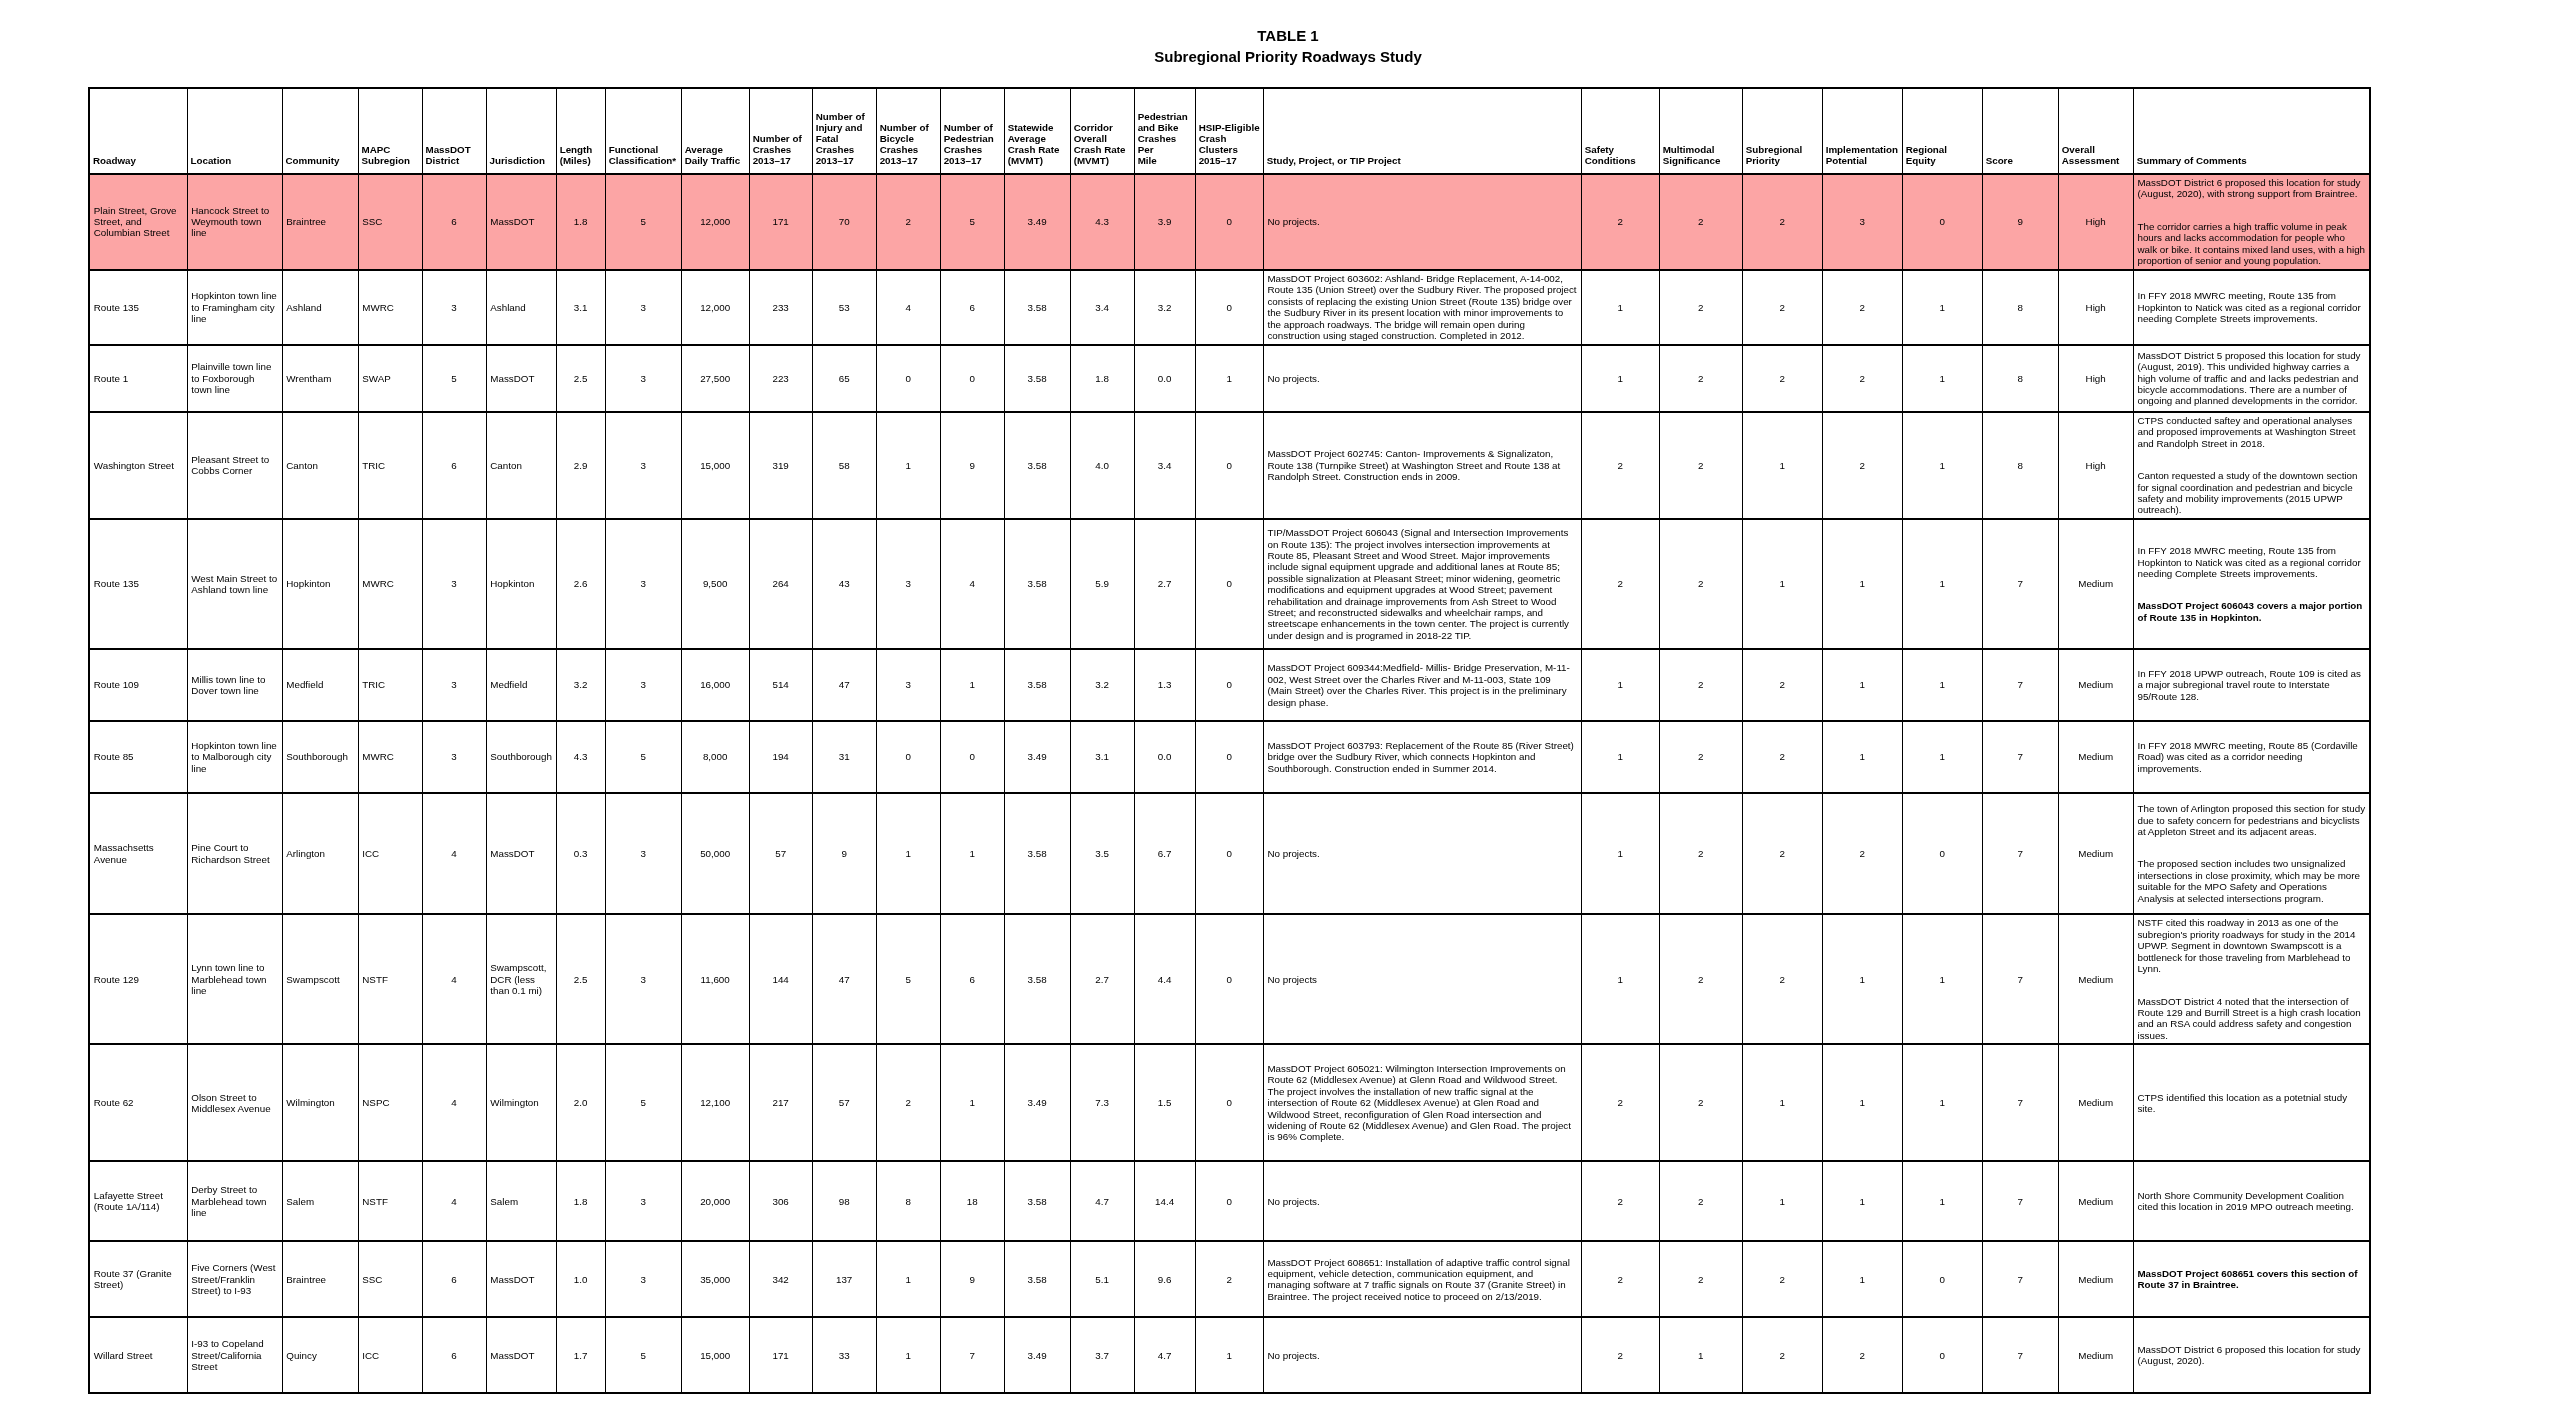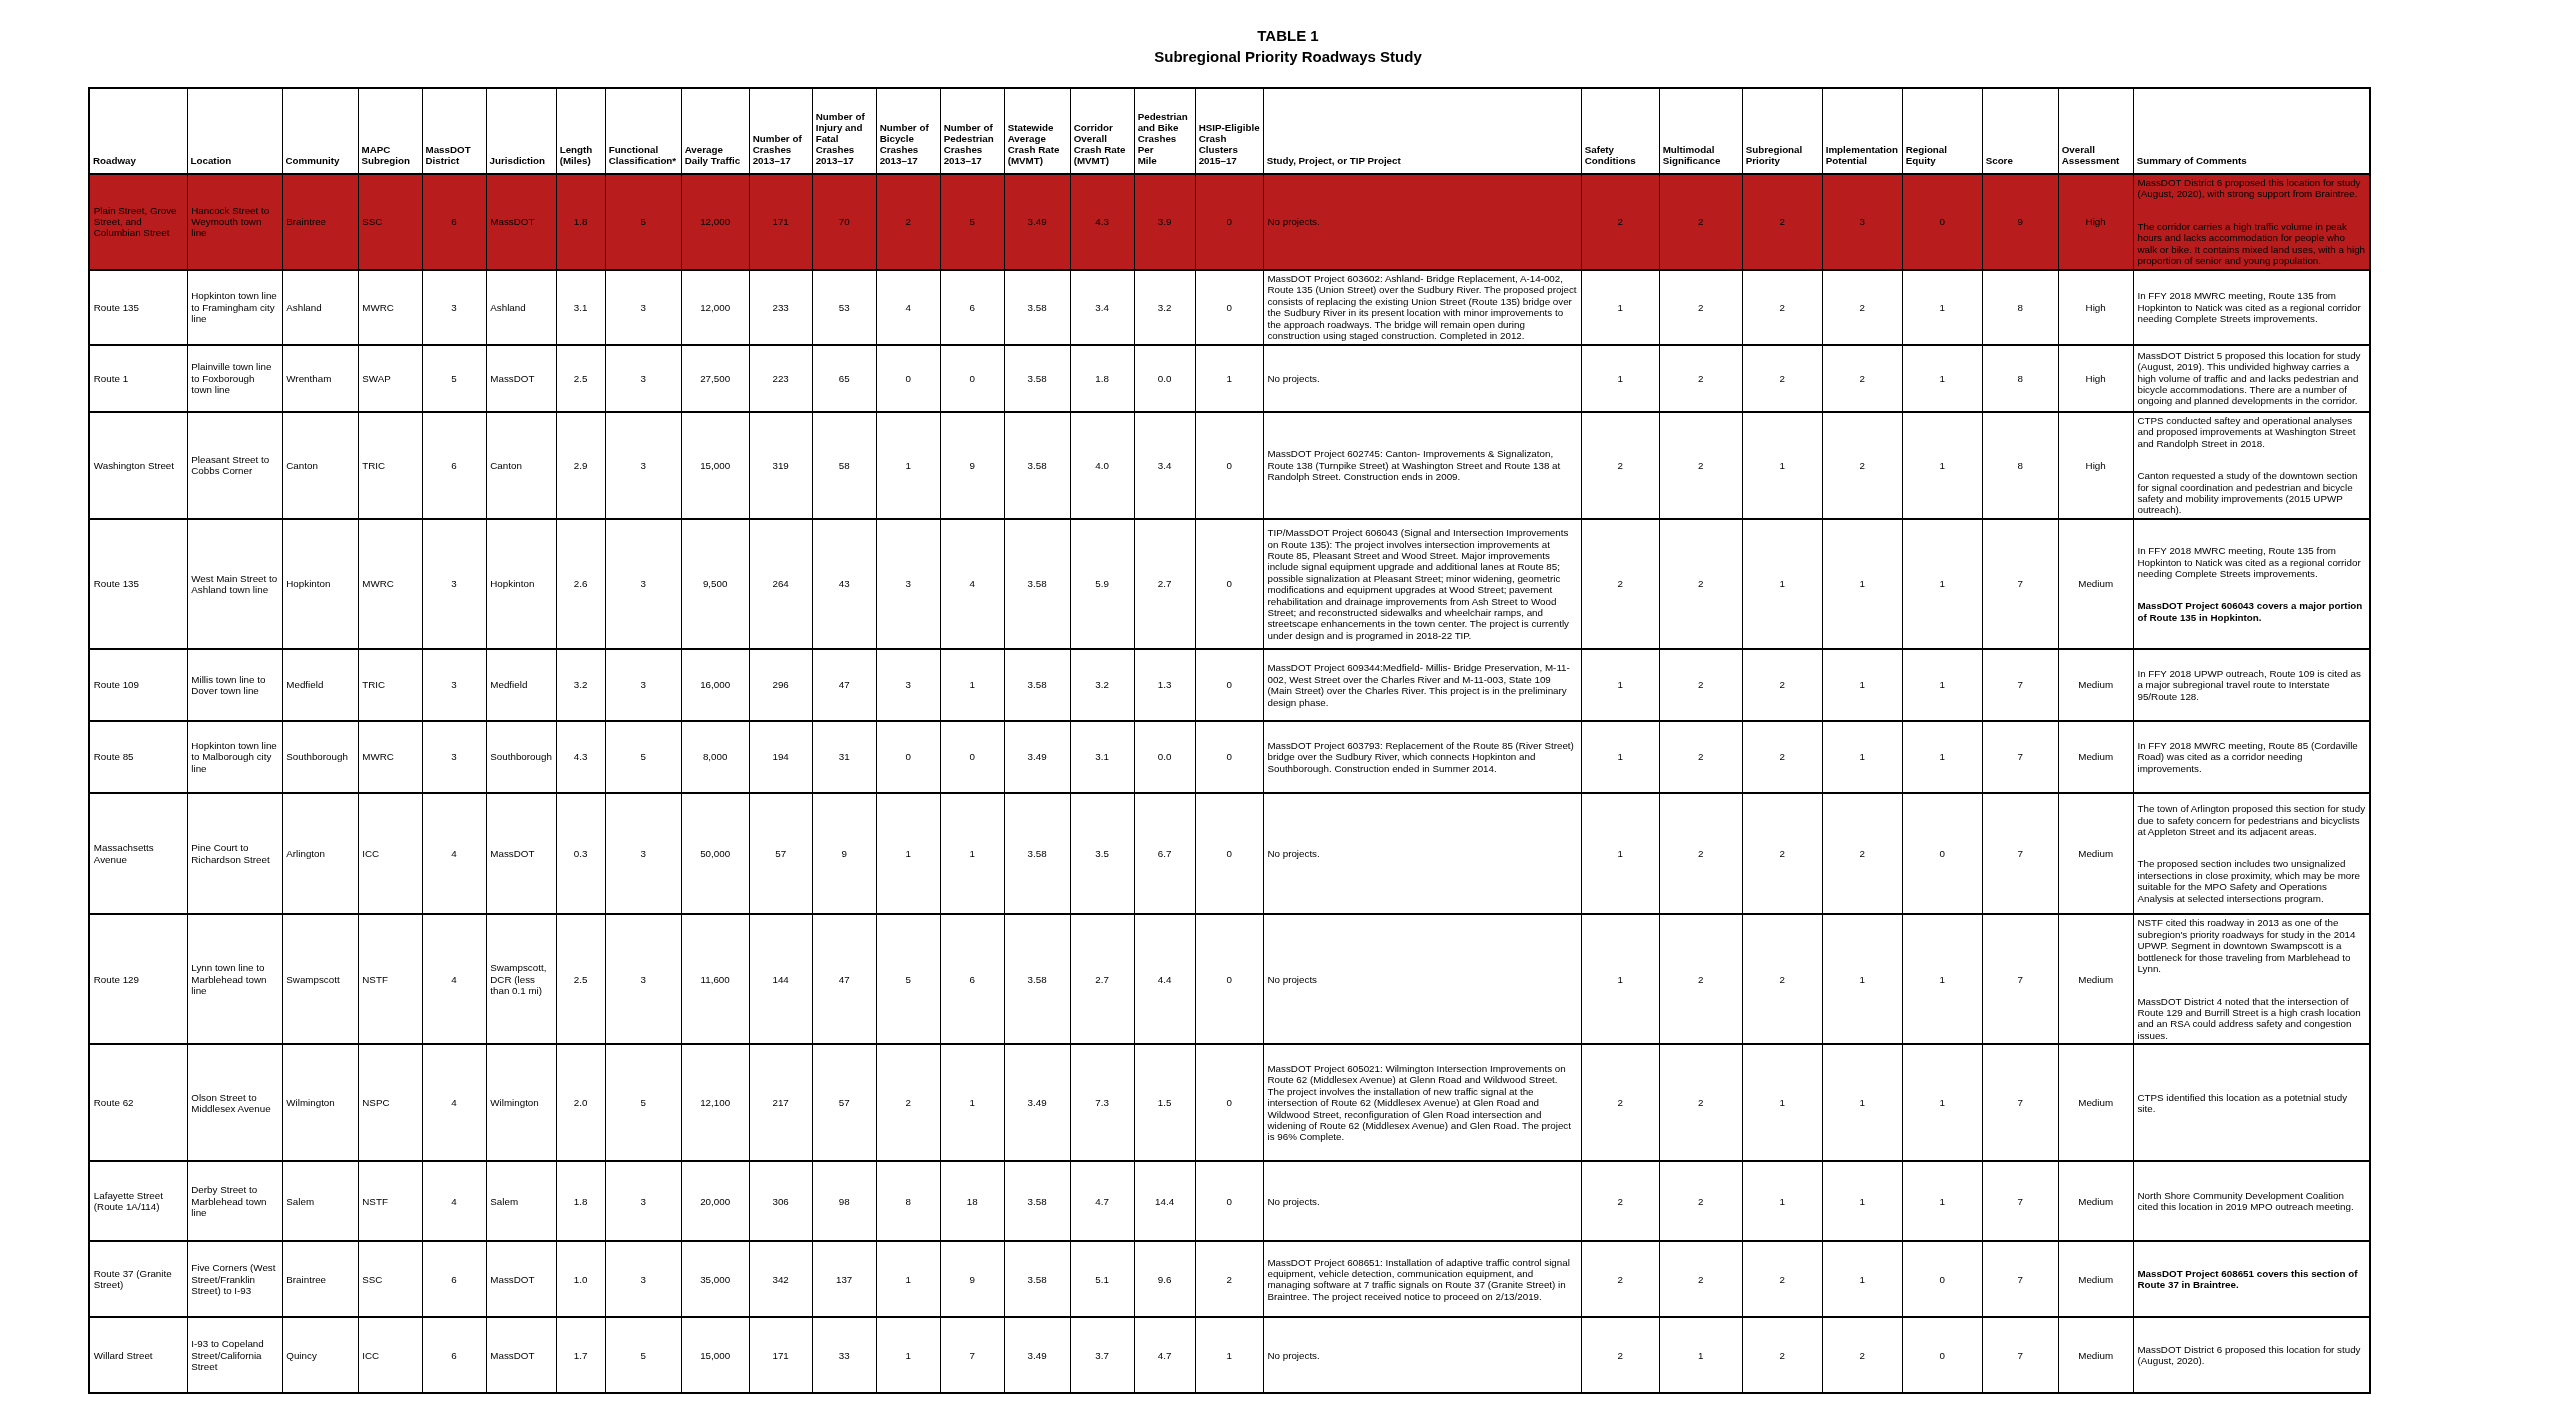--- a/index.html
+++ b/index.html
@@ -23,21 +23,21 @@
     vertical-align:bottom; text-align:left; white-space:pre-line;
     font-weight:bold; height:70px; line-height:11px; padding:7px 3px;
   }
   td { line-height:11.4px; }
   td.num { text-align:center; vertical-align:middle; }
   td.text { text-align:left; vertical-align:middle; }
   td.paras { text-align:left; vertical-align:middle; }
   .para { margin:0; }
   .para + .para { margin-top:21px; }
   .para.bold { font-weight:bold; }
-  tr.highlight td { background:#b91c1c; }
+  tr.highlight td { background:#fca5a5; }
 </style>
 </head>
 <body>
 
 <div class="title-block">
   <div class="title-line">TABLE 1</div>
   <div class="title-line">Subregional Priority Roadways Study</div>
 </div>
 
 <table class="main">
@@ -300,21 +300,21 @@
       <tr style="height: 72px;">
         <td class="text">Route 109</td>
         <td class="text">Millis town line to Dover town line</td>
         <td class="text">Medfield</td>
         <td class="text">TRIC</td>
         <td class="num">3</td>
         <td class="text">Medfield</td>
         <td class="num">3.2</td>
         <td class="num">3</td>
         <td class="num">16,000</td>
-        <td class="num">296</td>
+        <td class="num">514</td>
         <td class="num">47</td>
         <td class="num">3</td>
         <td class="num">1</td>
         <td class="num">3.58</td>
         <td class="num">3.2</td>
         <td class="num">1.3</td>
         <td class="num">0</td>
         <td class="paras">
           <div class="para">MassDOT Project 609344:Medfield- Millis- Bridge Preservation, M-11-002, West Street over the Charles River and M-11-003, State 109 (Main Street) over the Charles River. This project is in the preliminary design phase.</div>
         </td>

